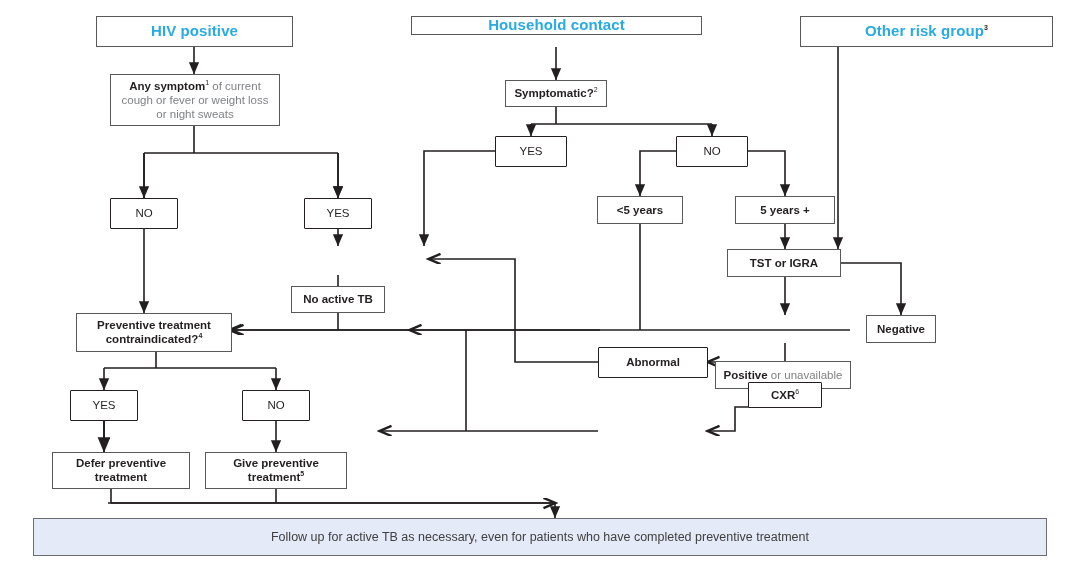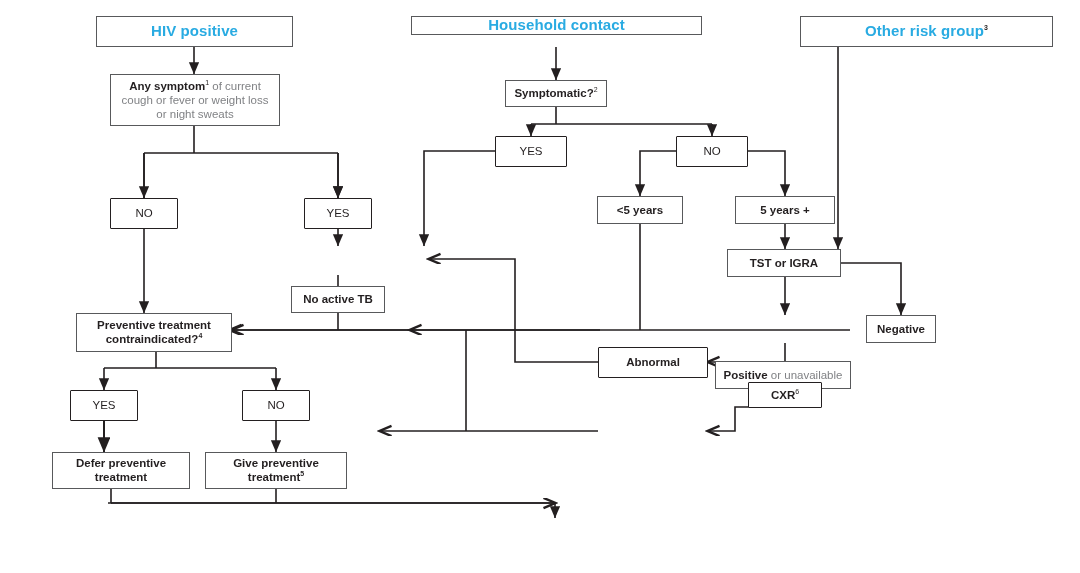--- a/index.html
+++ b/index.html
@@ -183,14 +183,17 @@
   </div>
 
   <div class="nodebox" style="left:52px;top:452px;width:138px;height:37px;line-height:1.2;">
     <span class="bold"><span>Defer preventive</span><br><span>treatment</span></span>
   </div>
 
   <div class="nodebox" style="left:205px;top:452px;width:142px;height:37px;line-height:1.2;">
     <span class="bold"><span>Give preventive</span><br><span>treatment</span><sup>5</sup></span>
   </div>
 
+  <div class="banner" style="left:33px;top:518px;width:1014px;height:38px;">
+    <span>Follow up for active TB as necessary, even for patients who have completed preventive treatment</span>
+  </div>
 
 </div>
 
 </body></html>

